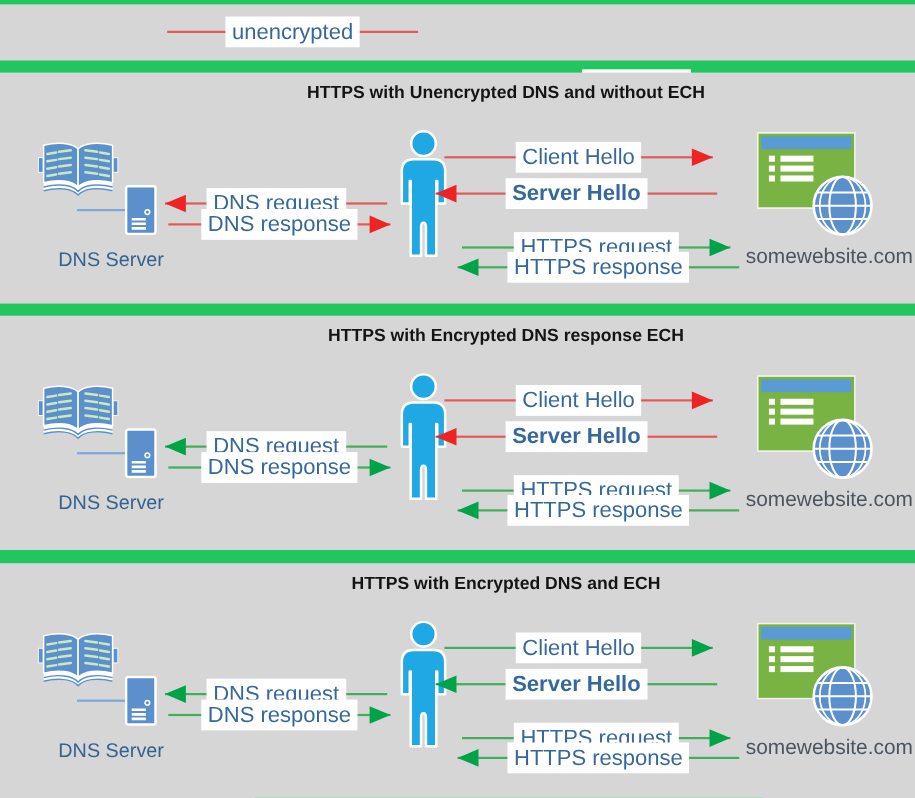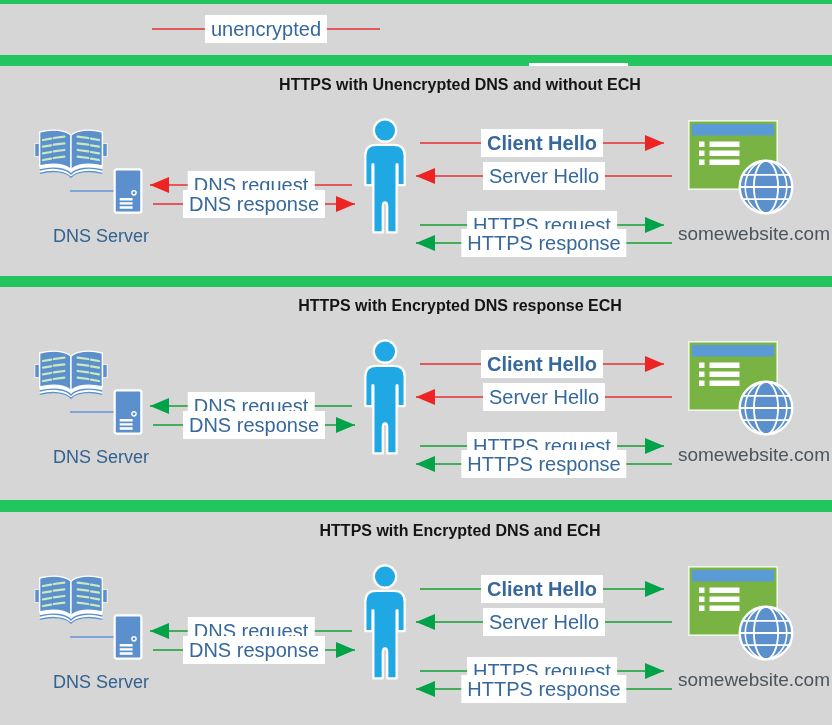--- a/index.html
+++ b/index.html
@@ -23,22 +23,22 @@
           border-top:8px solid transparent; border-bottom:8px solid transparent; }
   .head.left  { left:0;  border-right:19px solid var(--head); }
   .head.right { right:0; border-left:19px solid var(--head); }
   .alabel { position:absolute; left:50%; top:50%; transform:translate(-50%,-50%);
             background:#fff; color:#36689c; font-size:20px; line-height:26px;
             padding:1px 6px; white-space:nowrap; }
 
   
   .a-dns-req   { left:150px; top:83px;  width:202px;margin-top:21px; }
   .a-dns-res   { left:153px; top:123px; width:202px;text-decoration:underline; }
-  .a-client    { left:420px; top:62px;  width:244px;font-weight:bold; }
-  .a-server    { left:416px; top:95px;  width:256px; }
+  .a-client    { left:404px; top:62px;  width:244px; }
+  .a-server    { left:396px; top:95px;  width:256px;font-weight:bold; }
   .a-https-req { left:420px; top:128px; width:244px;margin-top:16px; }
   .a-https-res { left:416px; top:162px; width:256px; }
 
   
   .l-unenc { left:152px; top:10px; width:228px; }
   .l-enc   { left:464px; top:10px; width:229px;margin-top:48px; }
 
   
   .book      { position:absolute; left:34px;  top:60px;  width:74px; height:56px; }
   .connector { position:absolute; left:70px;  top:124px; width:46px; height:2px; background:#7ea6d8; }

